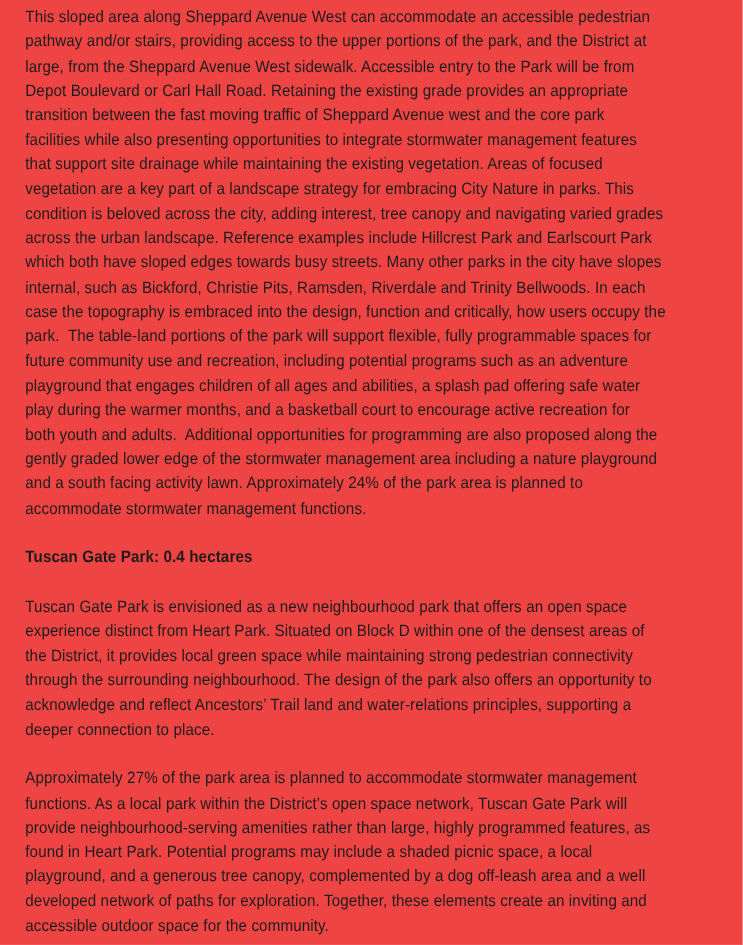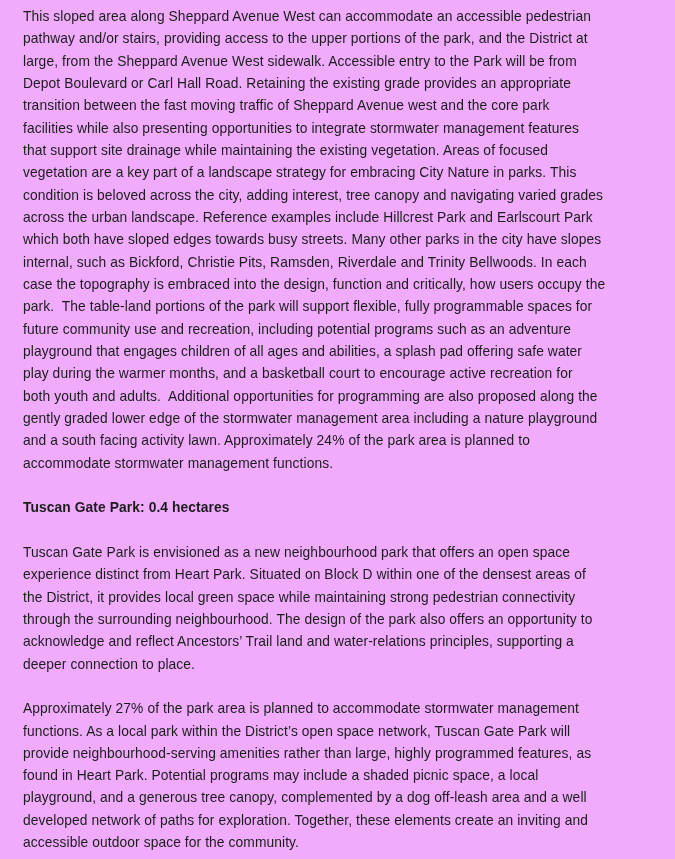--- a/index.html
+++ b/index.html
@@ -10,21 +10,21 @@
     width: 675px;
     height: 859px;
     background: #ffffff;
     overflow: hidden;
   }
   .page {
     box-sizing: border-box;
     width: 675px;
     height: 859px;
     padding: 5px 0 0 23px;
-    background: #f0abfc;
+    background: #ef4444;
   }
   .content {
     font-family: "Liberation Sans", sans-serif;
     font-size: 15px;
     line-height: 22.33px;
     color: #1c1c1c;
     width: 709px;
     transform: scaleX(0.92);
     transform-origin: 0 0;
     letter-spacing: 0.1px;

